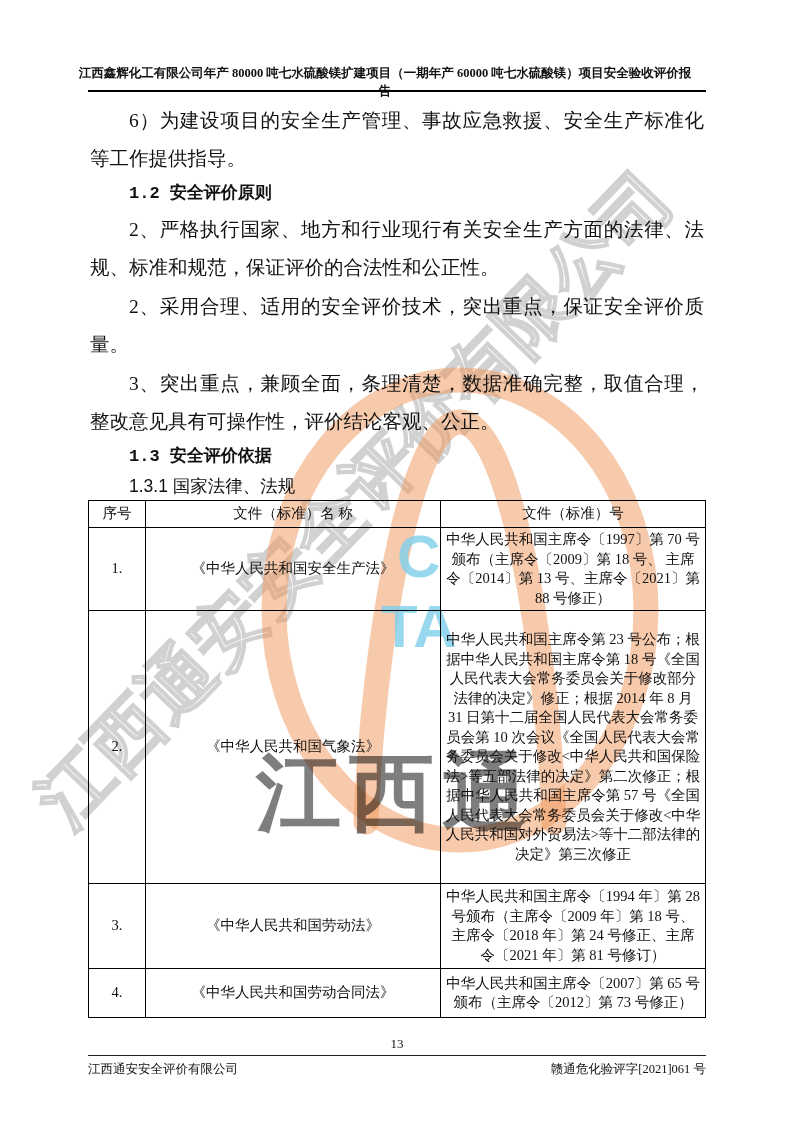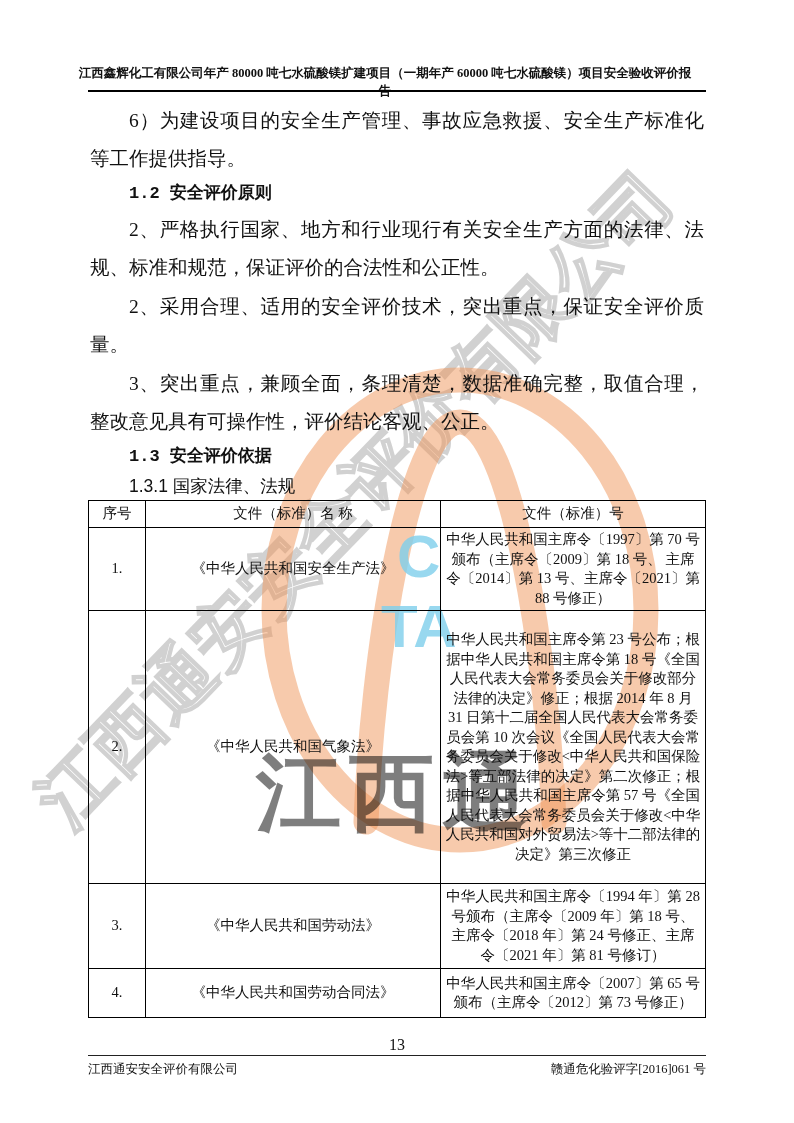--- a/index.html
+++ b/index.html
@@ -55,21 +55,21 @@
     font-size:14.5px; line-height:19.5px; text-align:center; margin-top:2px;
   }
   table.laws th, table.laws td {
     border:1.2px solid #000; padding:2px 4px; vertical-align:middle;
     font-weight:normal; overflow:hidden;
   }
   table.laws th { height:22px; }
   col.c-no { width:57px; } col.c-name { width:295px; }
   tr.r1 td { height:72px; } tr.r2 td { height:268px; }
   tr.r3 td { height:80px; } tr.r4 td { height:44px; }
-  .page-number { position:absolute; left:88px; width:618px; top:1036px; text-align:center; font-size:16px; }
+  .page-number { position:absolute; left:88px; width:618px; top:1036px; text-align:center; font-size:13px; }
   .footer-rule { position:absolute; left:88px; width:618px; top:1055px; border-top:1.5px solid #222; }
   .footer {
     position:absolute; left:88px; width:618px; top:1061px;
     display:flex; justify-content:space-between; font-size:12.5px;
   }
 </style>
 </head>
 <body>
 
 <div class="page">
@@ -134,17 +134,17 @@
             <td>中华人民共和国主席令〔2007〕第 65 号颁布（主席令〔2012〕第 73 号修正）</td>
           </tr>
         </tbody>
       </table>
     </div>
 
     <div class="page-number">13</div>
     <div class="footer-rule"></div>
     <div class="footer">
       <span>江西通安安全评价有限公司</span>
-      <span>赣通危化验评字[2016]061 号</span>
+      <span>赣通危化验评字[2021]061 号</span>
     </div>
 
   </div>
 </div>
 
 </body></html>

